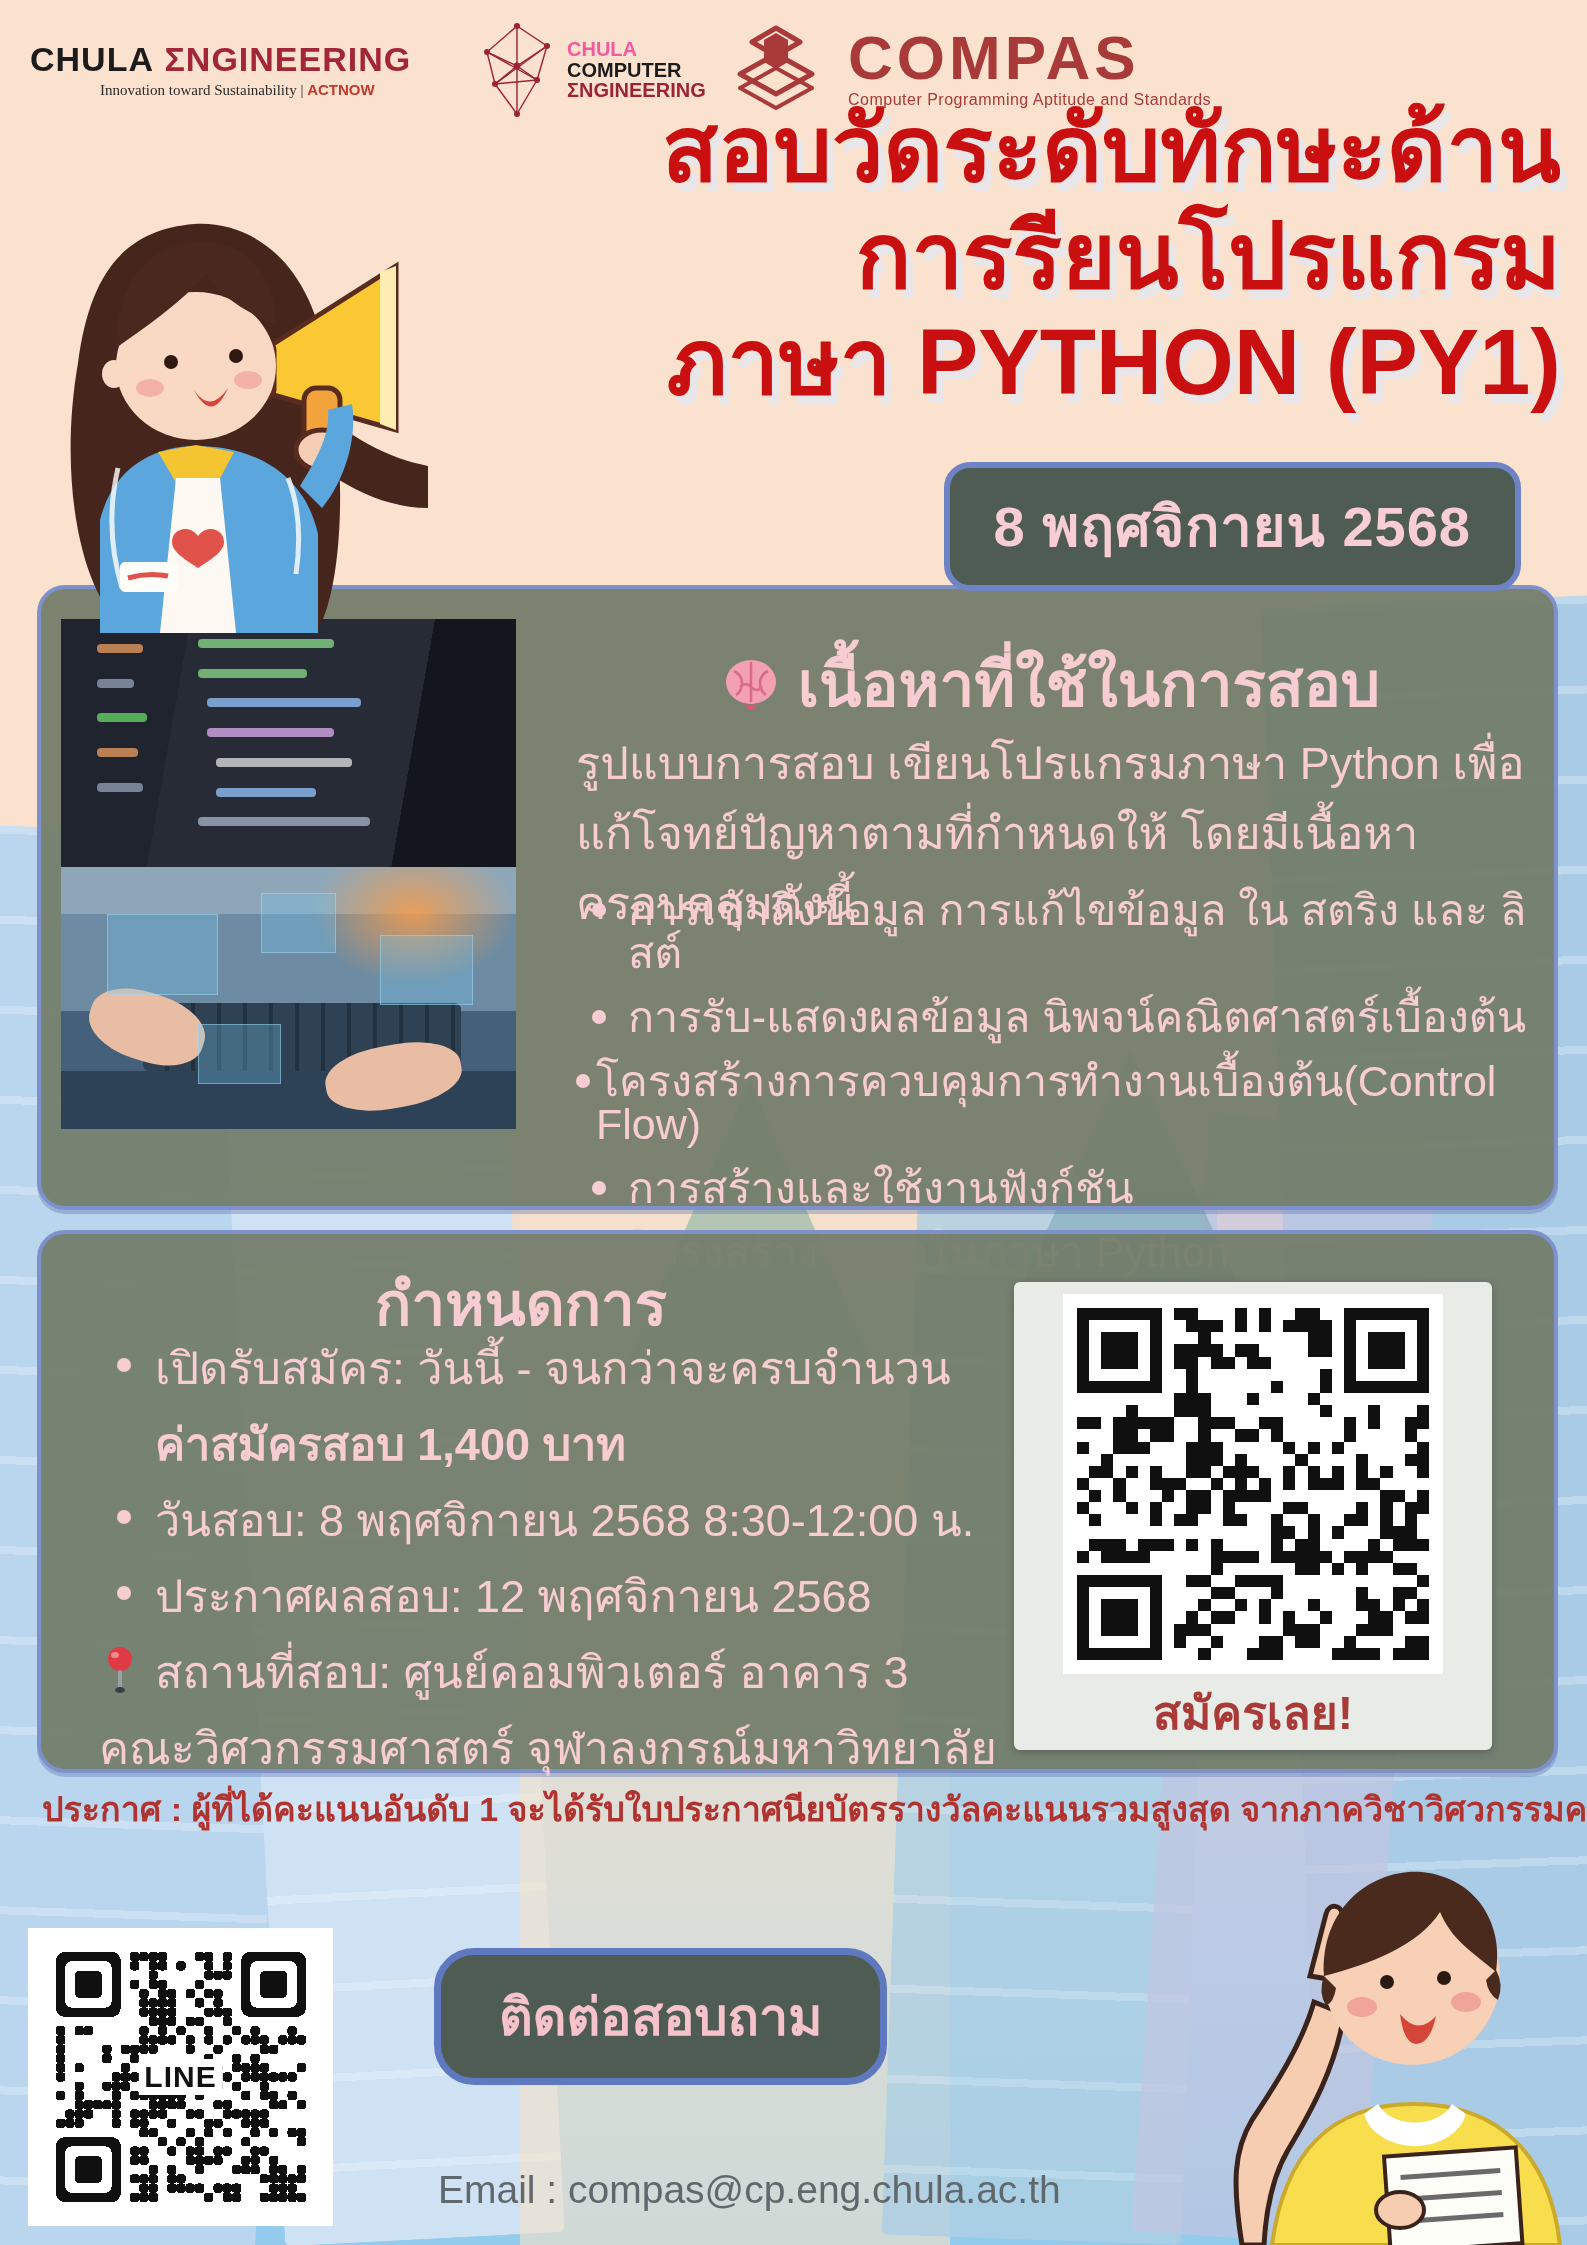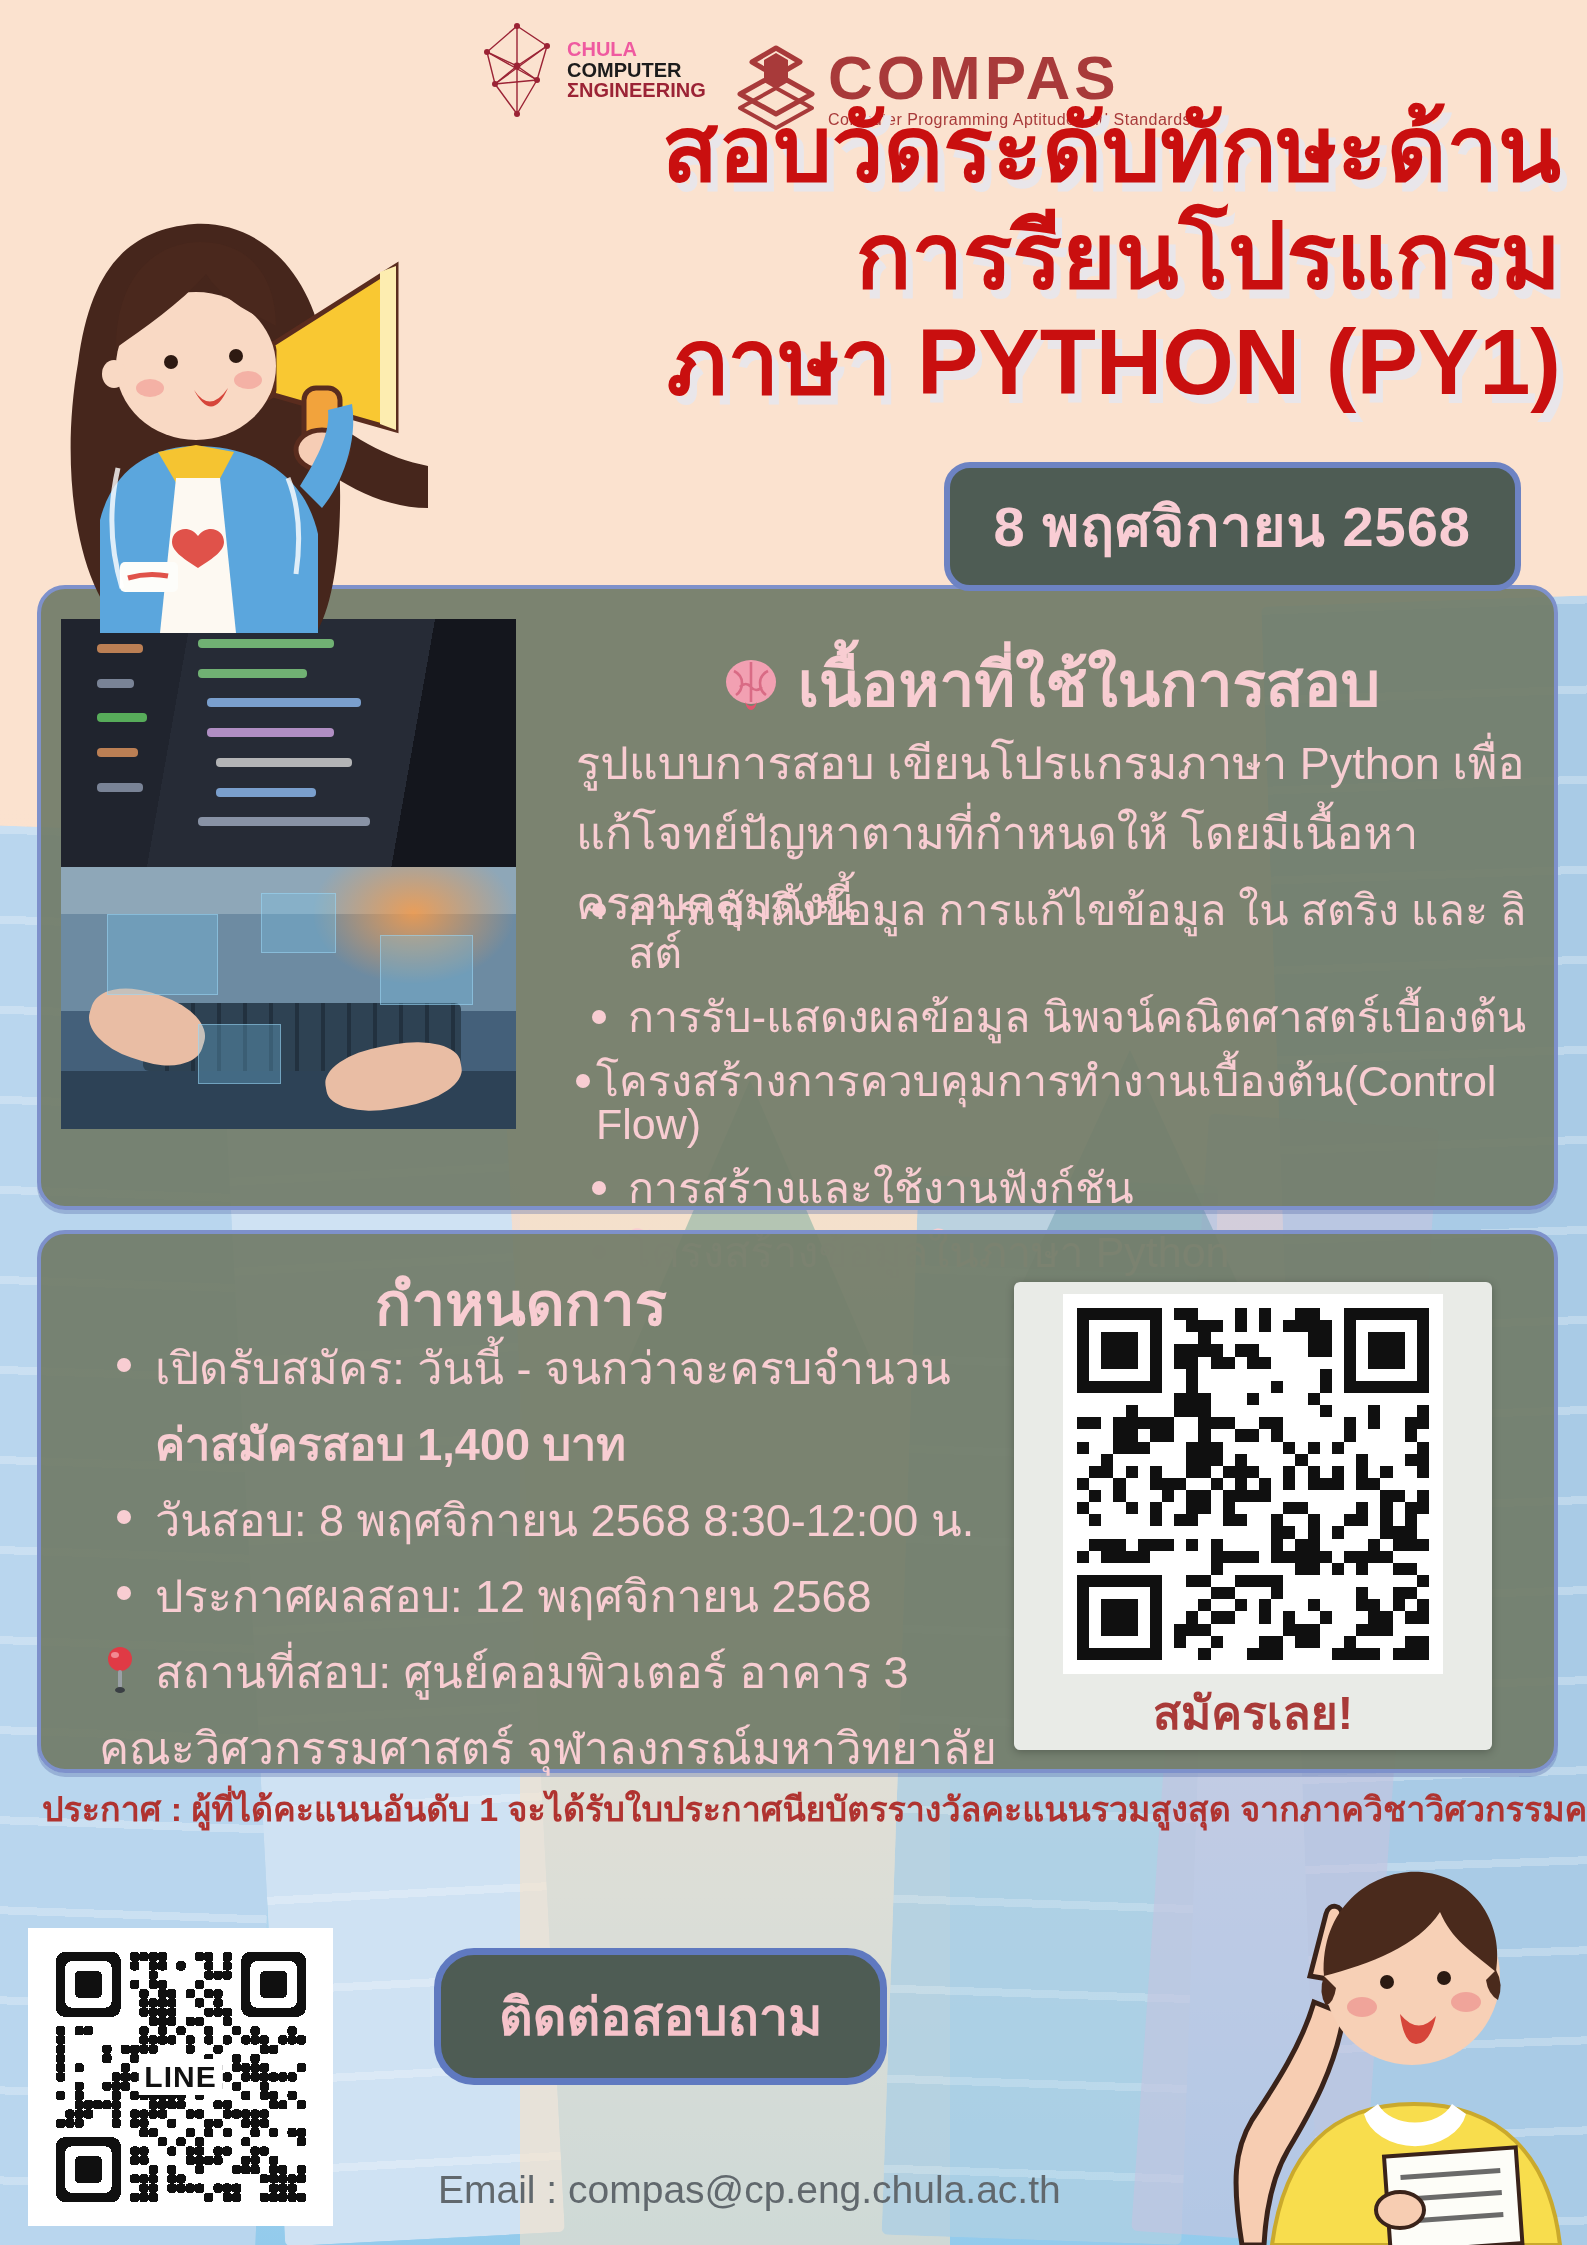--- a/index.html
+++ b/index.html
@@ -16,21 +16,21 @@
   .chula-eng .l1{font-size:34px;letter-spacing:1px;}
   .chula-eng .l1 .b1{color:#1c1c1c;font-weight:700;}
   .chula-eng .l1 .b2{color:#a32638;font-weight:700;}
   .chula-eng .tag{font-size:15px;color:#2b2b2b;font-family:"Liberation Serif",serif;margin-top:2px;padding-left:70px;}
   .chula-eng .tag .act{color:#c0392b;font-weight:700;font-family:"Liberation Sans",sans-serif;}
   .cp-logo{position:absolute;left:445px;top:0px;display:flex;align-items:center;gap:8px;}
   .cp-logo .txt{line-height:1.02;font-weight:700;}
   .cp-logo .p{color:#ef5aa0;font-size:20px;}
   .cp-logo .k{color:#1c1c1c;font-size:20px;}
   .cp-logo .r{color:#9b2335;font-size:20px;}
-  .compas{position:absolute;left:700px;top:0;display:flex;align-items:center;gap:6px;margin-top:20px;}
+  .compas{position:absolute;left:700px;top:0;display:flex;align-items:center;gap:26px;}
   .compas .nm{color:#a83a3a;font-size:62px;font-weight:700;letter-spacing:4px;line-height:1;}
   .compas .sub{color:#a83a3a;font-size:16px;margin-top:2px;letter-spacing:.5px;}
   
   .title{position:absolute;top:96px;right:26px;width:1260px;text-align:right;z-index:6;
     color:#c90f0f;font-weight:800;font-size:92px;line-height:1.16;
     text-shadow:7px 9px 0 #e9e6ea;}
   
   .date-badge{position:absolute;top:462px;right:66px;z-index:6;background:#4e5c54;border:6px solid #6d83c3;
     border-radius:26px;padding:14px 44px;color:#f9cdd4;font-size:56px;font-weight:700;letter-spacing:1px;}
   
@@ -100,20 +100,30 @@
     <div class="bld stripe" style="left:250px;top:900px;width:280px;height:1340px;background-color:#cfe2f3;transform:rotate(-3deg);"></div>
     <div class="bld" style="left:520px;top:1150px;width:430px;height:1100px;background-color:#f7e3c8;opacity:.6;"></div>
     <div class="bld stripe" style="left:900px;top:1180px;width:300px;height:1060px;background-color:#aed0e4;opacity:.8;transform:rotate(2deg);"></div>
     <div class="bld stripe" style="left:1290px;top:600px;width:360px;height:1660px;background-color:#a9cbe6;transform:rotate(-2deg);"></div>
     <div class="bld" style="left:1170px;top:1120px;width:230px;height:1120px;background-color:#c3c4e0;opacity:.65;transform:rotate(4deg);"></div>
     <div class="bld" style="left:620px;top:1080px;width:260px;height:300px;background-color:#7fae9e;opacity:.55;clip-path:polygon(50% 0,100% 100%,0 100%);"></div>
     <div class="bld" style="left:1010px;top:1050px;width:240px;height:260px;background-color:#6f9fb0;opacity:.5;clip-path:polygon(50% 0,100% 100%,0 100%);"></div>
   </div>
 
   <div class="hdr">
+    <div class="chula-eng">
+      <div class="l1">
+        <span class="b1">CHULA</span>
+        <span class="b2">ΣNGINEERING</span>
+      </div>
+      <div class="tag">
+        <span>Innovation toward Sustainability  |</span>
+        <span class="act">ACTNOW</span>
+      </div>
+    </div>
     <div class="cp-logo">
       <svg width="84" height="96" viewBox="0 0 84 96">
         <g stroke="#9b2335" stroke-width="1.4" fill="none">
           <path d="M42 4 L12 30 L42 44 L72 24 L42 4 M12 30 L20 62 L42 44 M72 24 L62 58 L42 44 M20 62 L42 92 L62 58 M20 62 L62 58"></path>
           <path d="M42 4 L42 44 L42 92 M12 30 L62 58 M72 24 L20 62"></path>
         </g>
         <g fill="#9b2335">
           <circle cx="42" cy="4" r="3"></circle>
             <circle cx="12" cy="30" r="3"></circle>
             <circle cx="72" cy="24" r="3"></circle>

